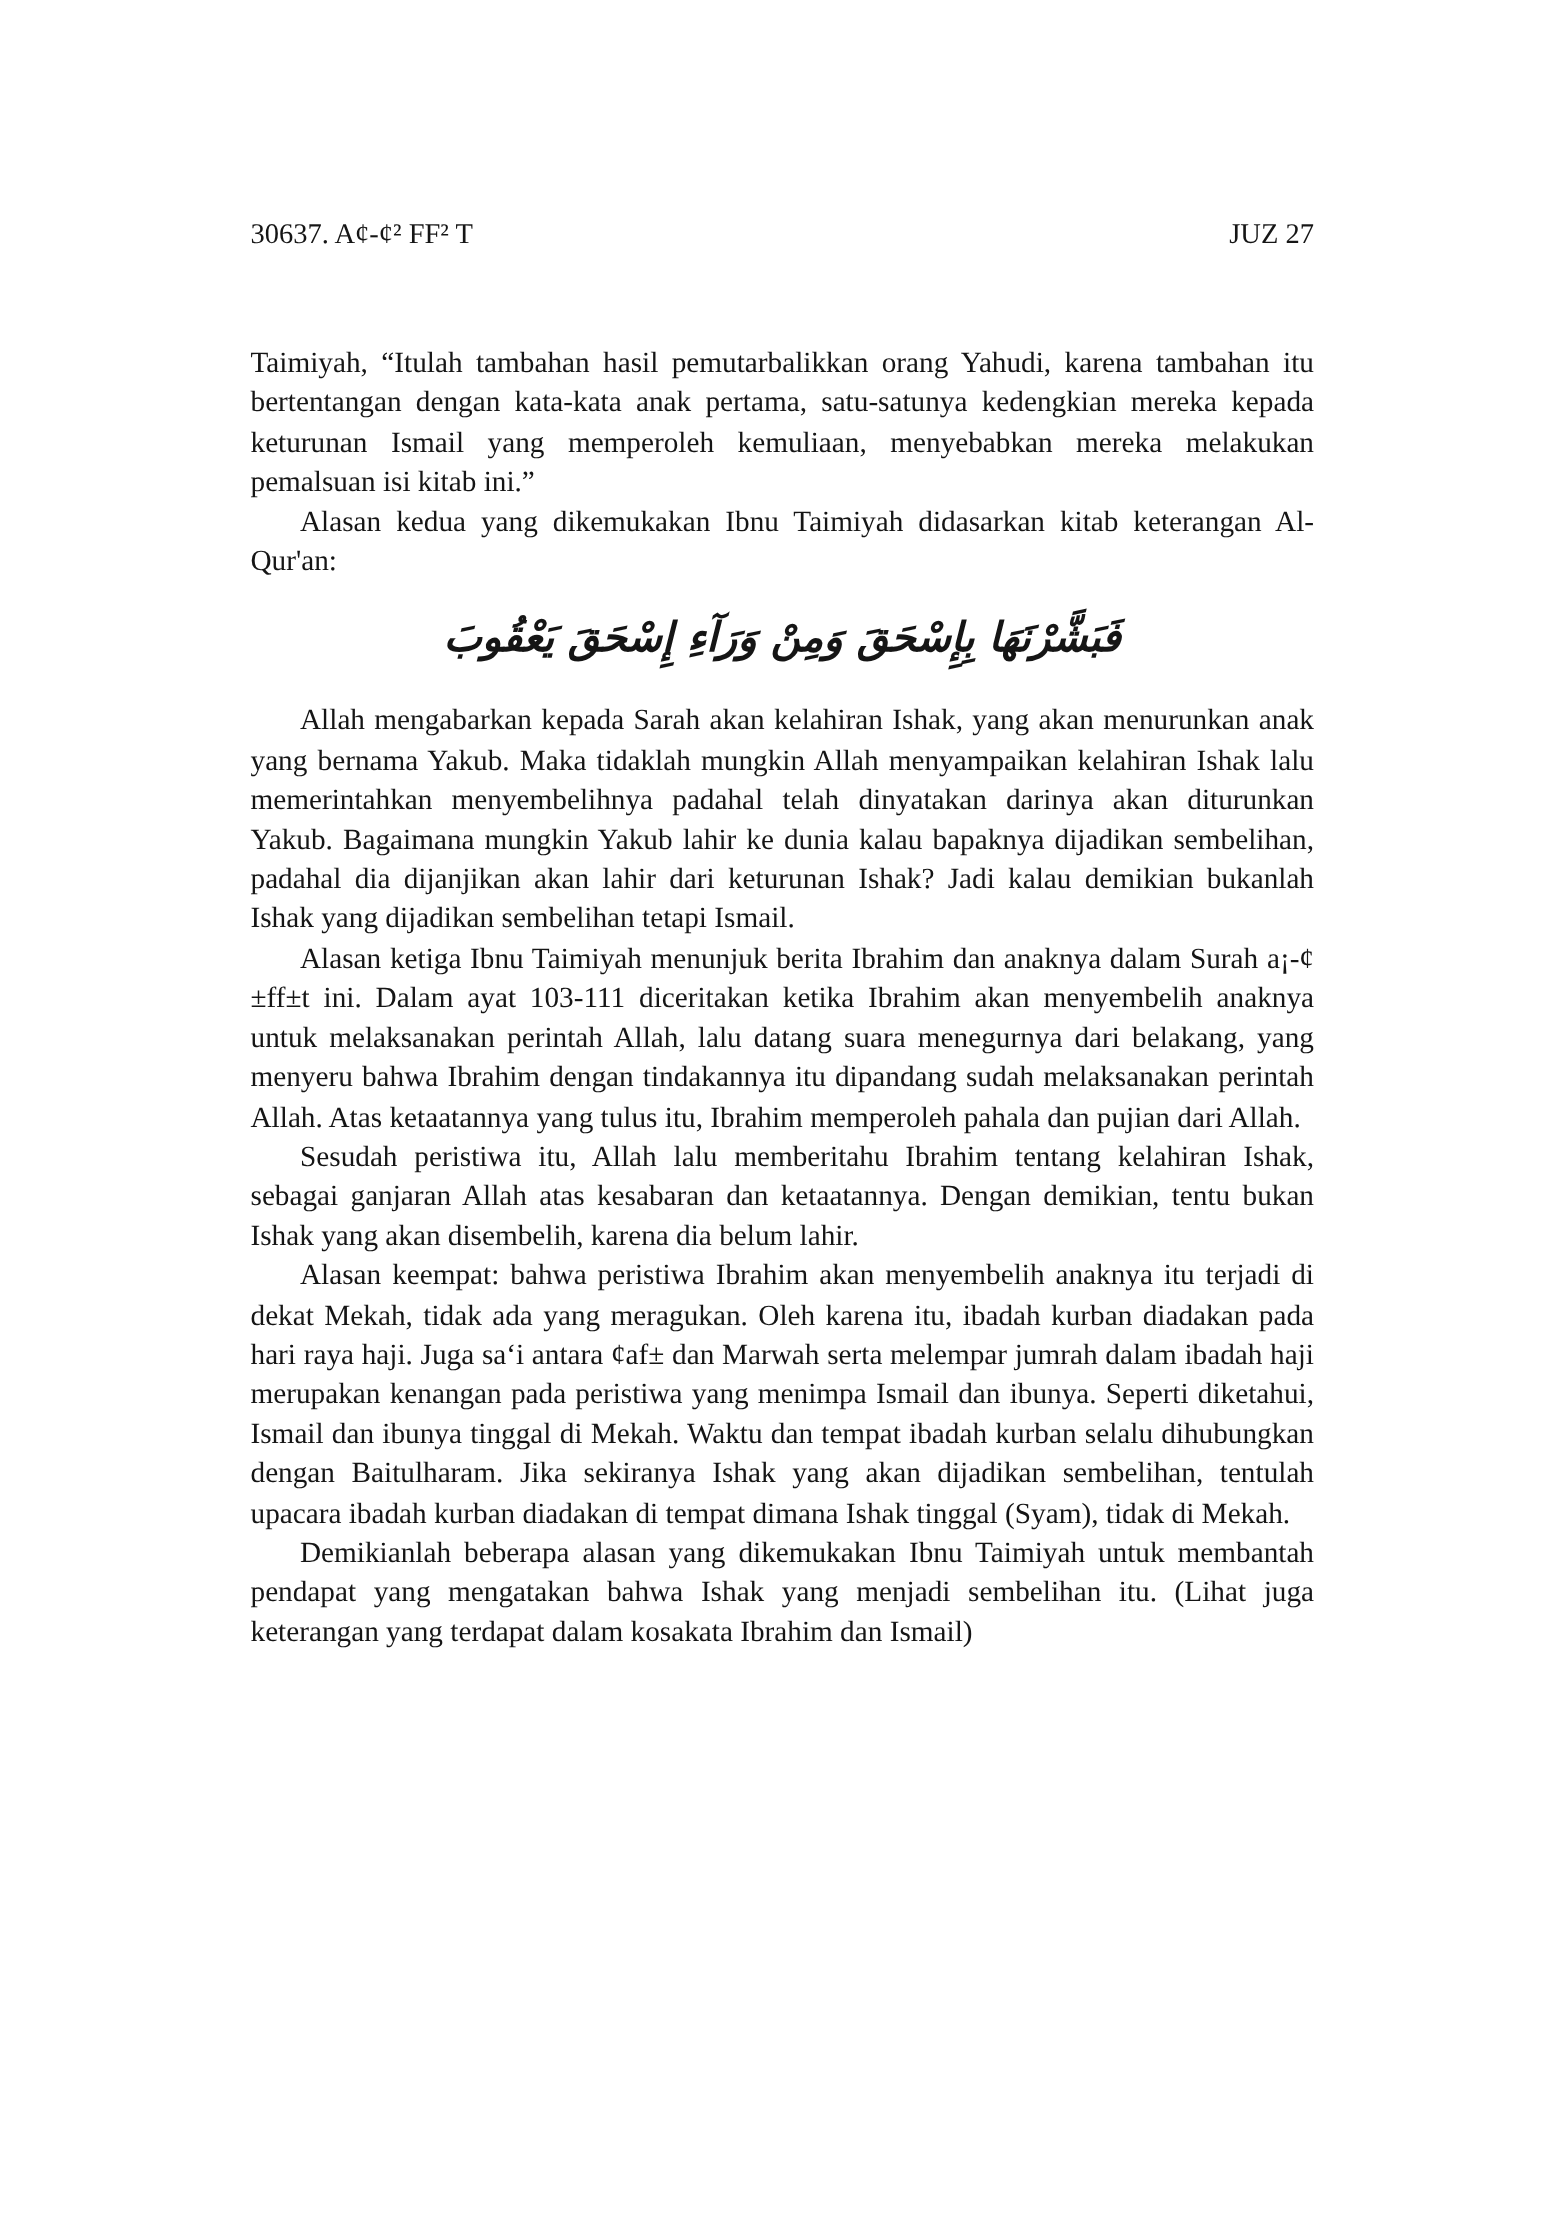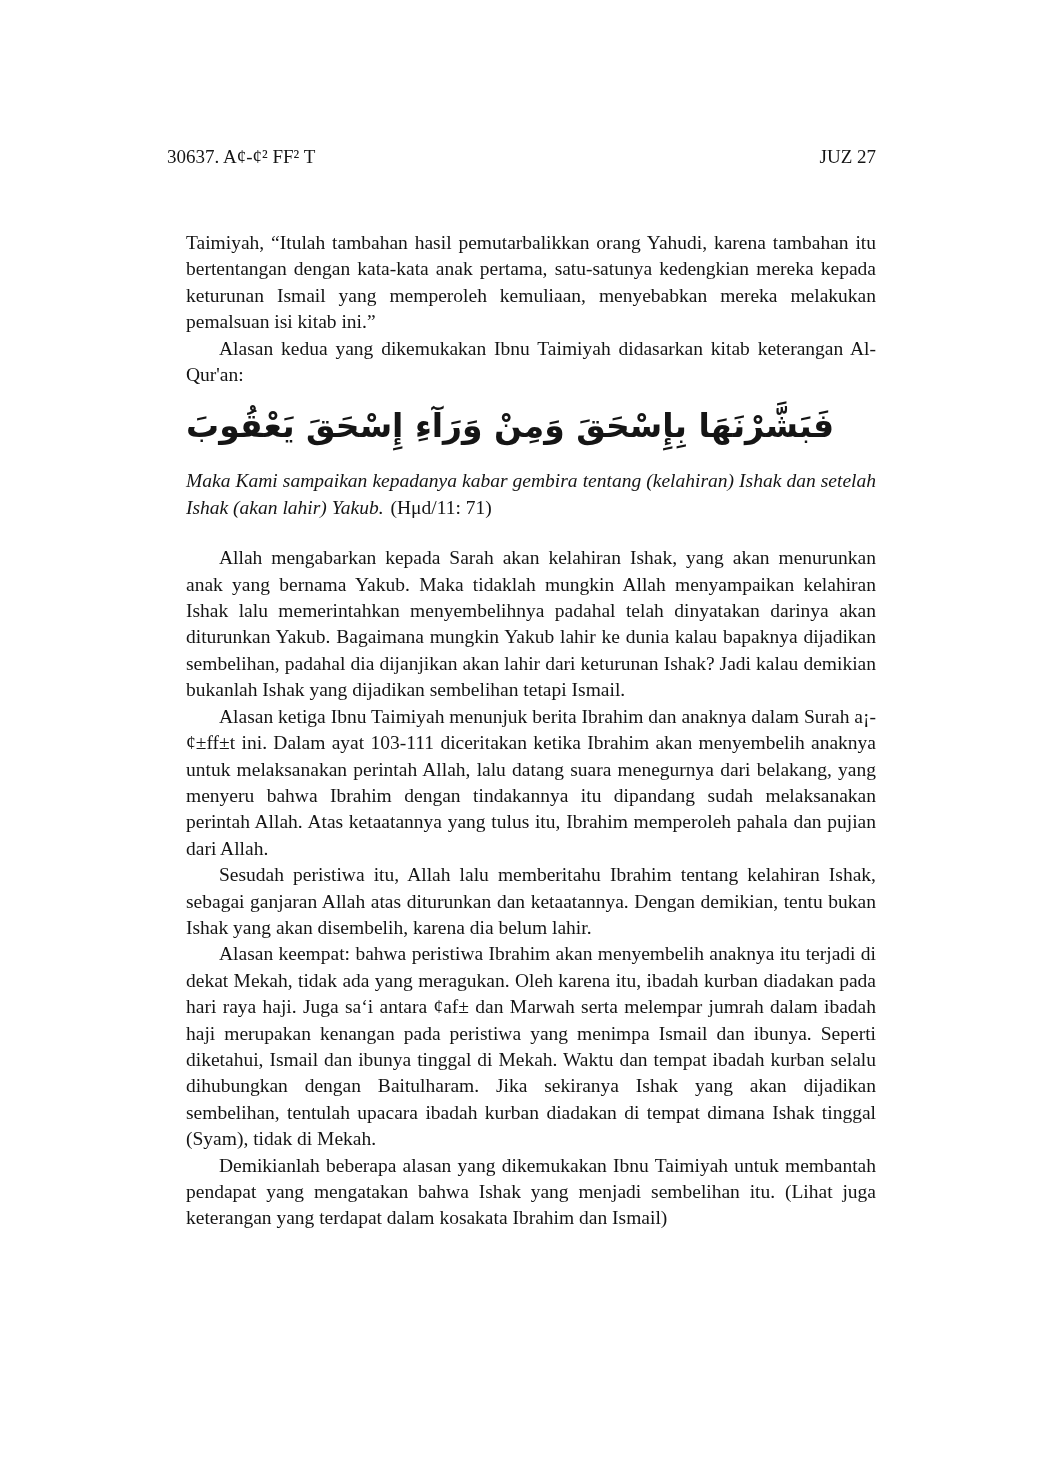--- a/index.html
+++ b/index.html
@@ -27,36 +27,36 @@
     font-size: 19px;
     margin-bottom: 62px;
   }
   .page-header .center {
     flex: 1;
   }
   .body-text {
     font-size: 19.5px;
     line-height: 26.4px;
     text-align: justify;
-    margin-left: 19px;
   }
   .body-text p {
     margin: 0;
   }
   .body-text p.indent {
     text-indent: 33px;
   }
   .arabic-line {
     direction: rtl;
-    text-align: left;
+    text-align: center;
     font-family: "DejaVu Sans", sans-serif;
     font-weight: bold;
-    font-size: 33px;
+    font-size: 27px;
     line-height: 44px;
     margin: 16px 0 20px 0;
+    font-style: italic;
   }
   .translation {
     margin-bottom: 24px !important;
   }
   .translation em {
     font-style: italic;
   }
   .translation .ref {
     font-style: normal;
     margin-left: 7px;
@@ -74,27 +74,26 @@
   </div>
 
   <div class="body-text">
 
     <p>Taimiyah, “Itulah tambahan hasil pemutarbalikkan orang Yahudi, karena tambahan itu bertentangan dengan kata-kata anak pertama, satu-satunya kedengkian mereka kepada keturunan Ismail yang memperoleh kemuliaan, menyebabkan mereka melakukan pemalsuan isi kitab ini.”</p>
 
     <p class="indent">Alasan kedua yang dikemukakan Ibnu Taimiyah didasarkan kitab keterangan Al-Qur'an:</p>
 
     <div class="arabic-line" dir="rtl">فَبَشَّرْنَهَا بِإِسْحَقَ وَمِنْ وَرَآءِ إِسْحَقَ يَعْقُوبَ</div>
 
-    <p class="translation"><em>Maka Kami sampaikan kepadanya kabar gembira tentang (kelahiran) Ishak dan setelah Ishak (akan lahir) Yakub.</em><span class="ref">(Hμd/11: 71)</span></p>
 
     <p class="indent">Allah mengabarkan kepada Sarah akan kelahiran Ishak, yang akan menurunkan anak yang bernama Yakub. Maka tidaklah mungkin Allah menyampaikan kelahiran Ishak lalu memerintahkan menyembelihnya padahal telah dinyatakan darinya akan diturunkan Yakub. Bagaimana mungkin Yakub lahir ke dunia kalau bapaknya dijadikan sembelihan, padahal dia dijanjikan akan lahir dari keturunan Ishak? Jadi kalau demikian bukanlah Ishak yang dijadikan sembelihan tetapi Ismail.</p>
 
     <p class="indent">Alasan ketiga Ibnu Taimiyah menunjuk berita Ibrahim dan anaknya dalam Surah a¡-¢±ff±t ini. Dalam ayat 103-111 diceritakan ketika Ibrahim akan menyembelih anaknya untuk melaksanakan perintah Allah, lalu datang suara menegurnya dari belakang, yang menyeru bahwa Ibrahim dengan tindakannya itu dipandang sudah melaksanakan perintah Allah. Atas ketaatannya yang tulus itu, Ibrahim memperoleh pahala dan pujian dari Allah.</p>
 
-    <p class="indent">Sesudah peristiwa itu, Allah lalu memberitahu Ibrahim tentang kelahiran Ishak, sebagai ganjaran Allah atas diturunkan dan ketaatannya. Dengan demikian, tentu bukan Ishak yang akan disembelih, karena dia belum lahir.</p>
+    <p class="indent">Sesudah peristiwa itu, Allah lalu memberitahu Ibrahim tentang kelahiran Ishak, sebagai ganjaran Allah atas kesabaran dan ketaatannya. Dengan demikian, tentu bukan Ishak yang akan disembelih, karena dia belum lahir.</p>
 
     <p class="indent">Alasan keempat: bahwa peristiwa Ibrahim akan menyembelih anaknya itu terjadi di dekat Mekah, tidak ada yang meragukan. Oleh karena itu, ibadah kurban diadakan pada hari raya haji. Juga sa‘i antara ¢af± dan Marwah serta melempar jumrah dalam ibadah haji merupakan kenangan pada peristiwa yang menimpa Ismail dan ibunya. Seperti diketahui, Ismail dan ibunya tinggal di Mekah. Waktu dan tempat ibadah kurban selalu dihubungkan dengan Baitulharam. Jika sekiranya Ishak yang akan dijadikan sembelihan, tentulah upacara ibadah kurban diadakan di tempat dimana Ishak tinggal (Syam), tidak di Mekah.</p>
 
     <p class="indent">Demikianlah beberapa alasan yang dikemukakan Ibnu Taimiyah untuk membantah pendapat yang mengatakan bahwa Ishak yang menjadi sembelihan itu. (Lihat juga keterangan yang terdapat dalam kosakata Ibrahim dan Ismail)</p>
 
   </div>
 
 </div>
 
 </body></html>

